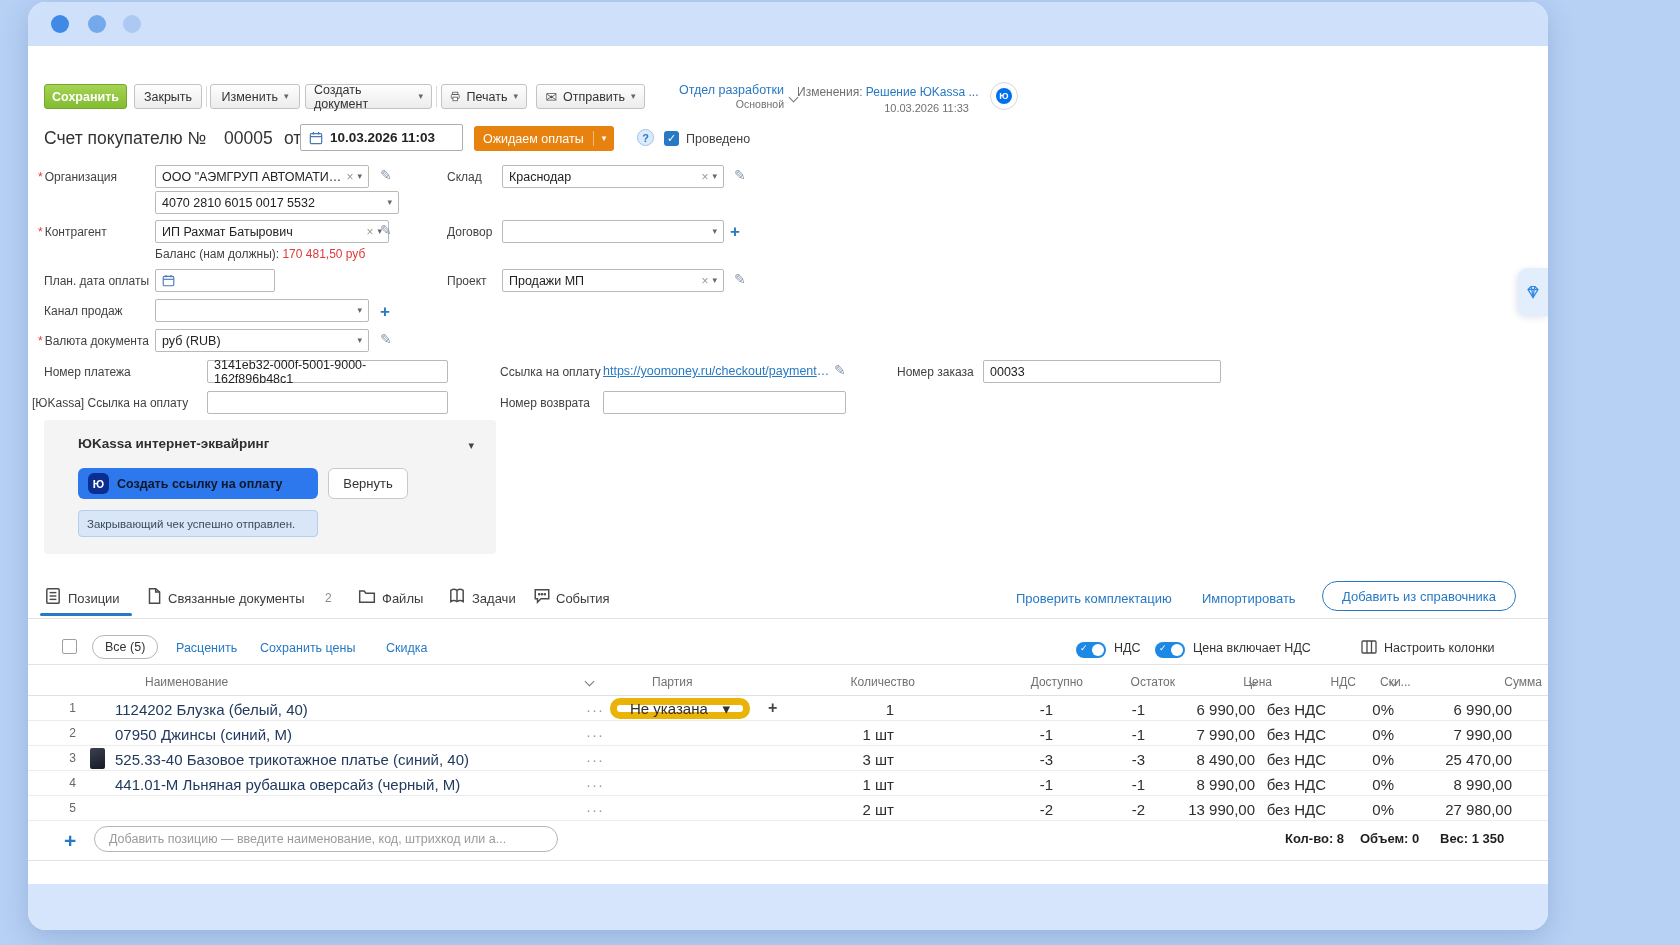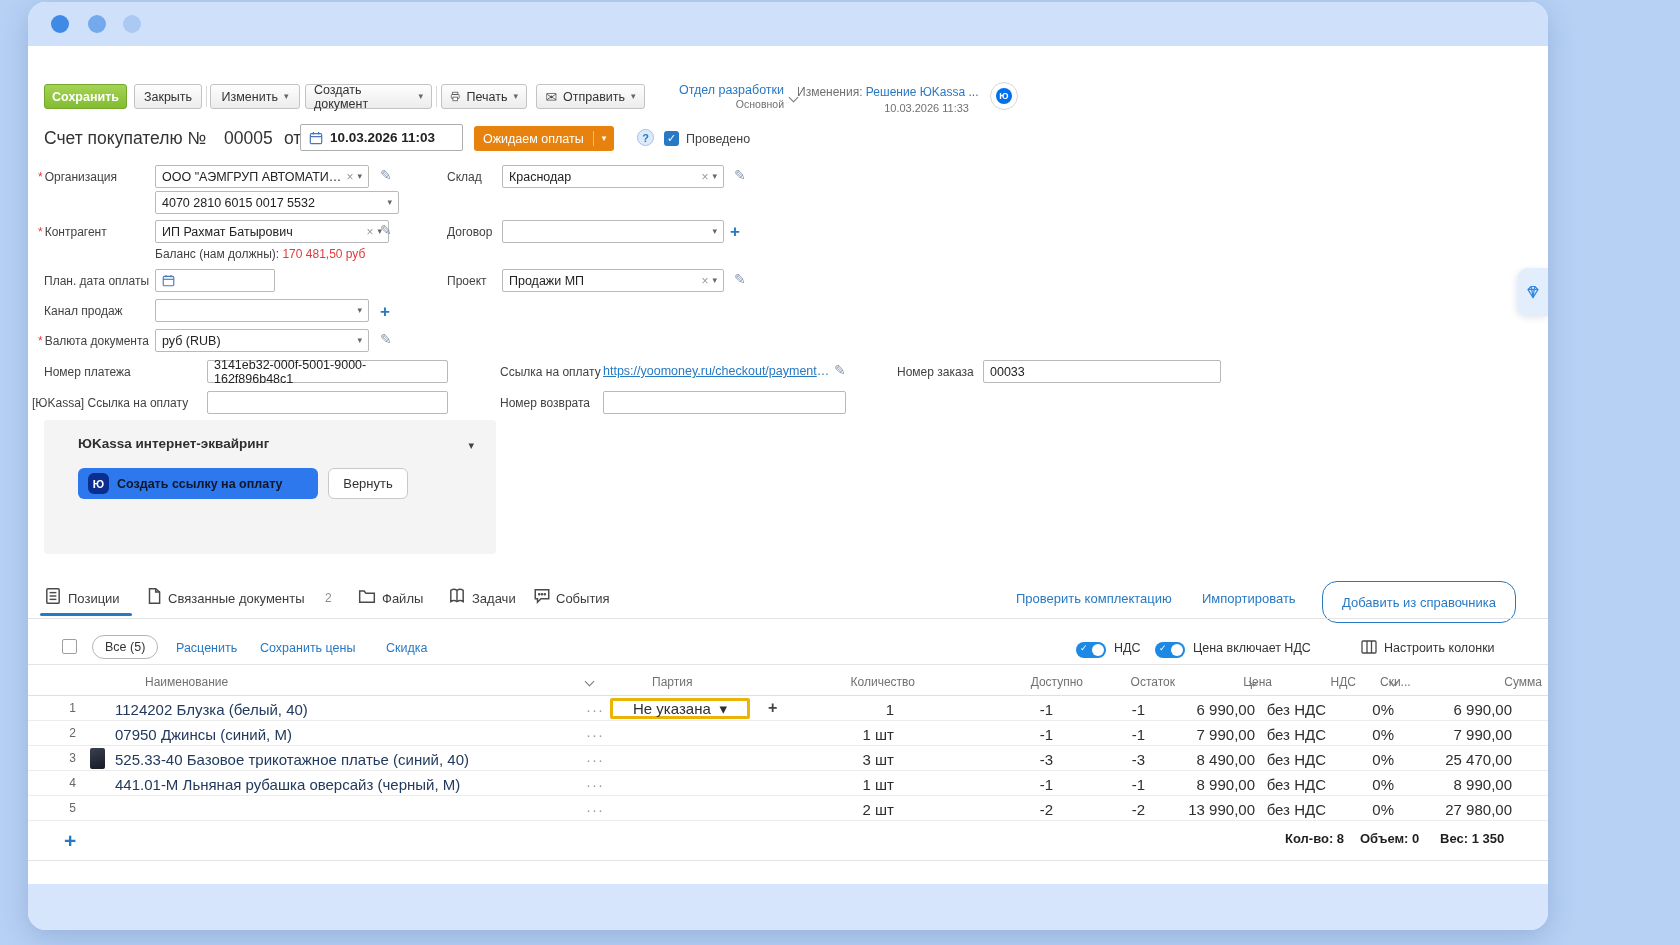--- a/index.html
+++ b/index.html
@@ -73,40 +73,40 @@
   .hr { position:absolute; left:0; right:0; height:1px; background:#e3e3e3; }
 
   .chip { position:absolute; height:24px; border:1px solid #b5b5b5; border-radius:12px; display:flex; align-items:center;
           padding:0 12px; font-size:12.5px; color:#333; cursor:pointer; background:#fff; }
   .tlink { position:absolute; font-size:12.5px; color:#2779c4; cursor:pointer; }
   .tog { position:absolute; width:30px; height:16px; border-radius:8px; background:#1e88e5; cursor:pointer; }
   .tog .kn { position:absolute; right:2px; top:2px; width:12px; height:12px; border-radius:50%; background:#fff; }
   .tog .ck { position:absolute; left:4px; top:1px; color:#fff; font-size:9px; }
   .toglbl { position:absolute; font-size:12.5px; color:#333; }
 
-  .addbtn { position:absolute; left:1294px; top:579px; width:194px; height:42px; border:1px solid #2779c4; border-radius:15px;
+  .addbtn { position:absolute; left:1294px; top:579px; width:194px; height:30px; border:1px solid #2779c4; border-radius:15px;
             color:#2779c4; font-size:13px; display:flex; align-items:center; justify-content:center; cursor:pointer; background:#fff; }
 
   .hc { position:absolute; top:7px; font-size:12px; color:#717171; white-space:nowrap;margin-left:30px; }
   .thead { position:absolute; left:0; right:0; top:666px; height:28px; border-bottom:1px solid #e0e0e0; }
   .trow { position:absolute; left:0; right:0; height:25px; border-bottom:1px solid #ececec; }
   .trow span { position:absolute; top:5px; font-size:15px; color:#2e2e2e; white-space:nowrap; }
   .rn { left:24px; width:24px; text-align:right; color:#666 !important; font-size:12px !important; }
   .rname { left:87px; color:#223a5e !important; cursor:pointer; }
   .rdots { left:552px; width:30px; text-align:center; color:#9a9a9a !important; letter-spacing:1px; cursor:pointer; }
   .c-qty { left:766px; width:100px; text-align:right; }
   .c-av  { left:925px; width:100px; text-align:right; }
   .c-st  { left:1017px; width:100px; text-align:right; }
   .c-pr  { left:1127px; width:100px; text-align:right; }
   .c-vat { left:1208px; width:90px; text-align:right; }
   .c-di  { left:1306px; width:60px; text-align:right; }
   .c-su  { left:1384px; width:100px; text-align:right; }
   .thumb { left:62px; top:2px !important; width:15px; height:21px; background:linear-gradient(160deg,#3a4050,#171b25); border-radius:2px; }
-  .batchsel { left:582px; top:2px !important; width:140px; height:21px; border:3px solid #eab308; border-radius:2px; background:#fff;
-              display:flex; align-items:center; padding:0 20px; font-size:12px !important; color:#9a9a9a !important; cursor:pointer; }
+  .batchsel { left:582px; top:2px !important; width:140px; height:21px; border:7px solid #eab308; border-radius:10px; background:#fff;
+              display:flex; align-items:center; padding:0 13px; font-size:12px !important; color:#9a9a9a !important; cursor:pointer; }
   .batchsel .car { margin-left:auto; }
   .rowplus { left:740px; color:#444 !important; font-size:16px !important; font-weight:bold; top:3px !important; cursor:pointer; }
 
   .addrow-input { position:absolute; left:66px; top:824px; width:464px; height:26px; border:1px solid #b5b5b5; border-radius:13px;
                   font-size:12.5px; color:#333; padding:0 14px; outline:none; font-family:"Liberation Sans",sans-serif; background:#fff; }
   .addrow-input::placeholder { color:#9a9a9a; }
   .totchunk { position:absolute; top:829px; font-size:13px; font-weight:bold; color:#1f1f1f; }
 
   .winfooter { position:absolute; left:0; right:0; bottom:0; height:46px; background:#d6e5fb; }
   .gemtab { position:absolute; right:0; top:266px; width:30px; height:48px; background:#e3eefc; border-radius:10px 0 0 10px;
@@ -284,20 +284,23 @@
 
   <div class="ykpanel">
     <span class="ptitle">ЮKassa интернет-эквайринг</span>
     <span class="car abs" style="right:22px;top:20px;font-size:11px;color:#444;cursor:pointer">▾</span>
     <div class="ykbtn">
       <span class="yklogo">Ю</span>
       <span class="yktxt">Создать ссылку на оплату</span>
     </div>
     <div class="refundbtn">
         <span>Вернуть</span>
+      </div>
+    <div class="yknotice">
+        <span>Закрывающий чек успешно отправлен.</span>
       </div>
   </div>
 
   <svg class="tabicon" style="left:16px;top:585px" viewBox="0 0 16 16" fill="none" stroke="#4a4a4a" stroke-width="1.3">
       <rect x="2.5" y="1.5" width="11" height="13" rx="1"></rect>
       <line x1="5" y1="5" x2="11" y2="5"></line>
       <line x1="5" y1="8" x2="11" y2="8"></line>
       <line x1="5" y1="11" x2="11" y2="11"></line>
     </svg>
   <span class="tablbl" style="left:40px;top:589px">Позиции</span>
@@ -437,20 +440,21 @@
     <span class="c-qty">2 шт</span>
     <span class="c-av">-2</span>
     <span class="c-st">-2</span>
     <span class="c-pr">13 990,00</span>
     <span class="c-vat">без НДС</span>
     <span class="c-di">0%</span>
     <span class="c-su">27 980,00</span>
   </div>
 
   <span class="plusic" style="left:36px;top:828px;font-size:21px">+</span>
+  <input class="addrow-input" placeholder="Добавить позицию — введите наименование, код, штрихкод или а..." style="">
   <span class="totchunk" style="left:1257px"><span>Кол-во:</span> <span>8</span></span>
   <span class="totchunk" style="left:1332px"><span>Объем:</span> <span>0</span></span>
   <span class="totchunk" style="left:1412px"><span>Вес:</span> <span>1 350</span></span>
   <div class="hr" style="top:858px"></div>
 
   <div class="winfooter"></div>
 
   <div class="gemtab">
     <svg width="18" height="16" viewBox="0 0 18 16" fill="#dbeafe" stroke="#2f86e0" stroke-width="1.2">
         <path d="M4 5.5 L7 2.5 H11 L14 5.5 L9 13.5 Z"></path>

